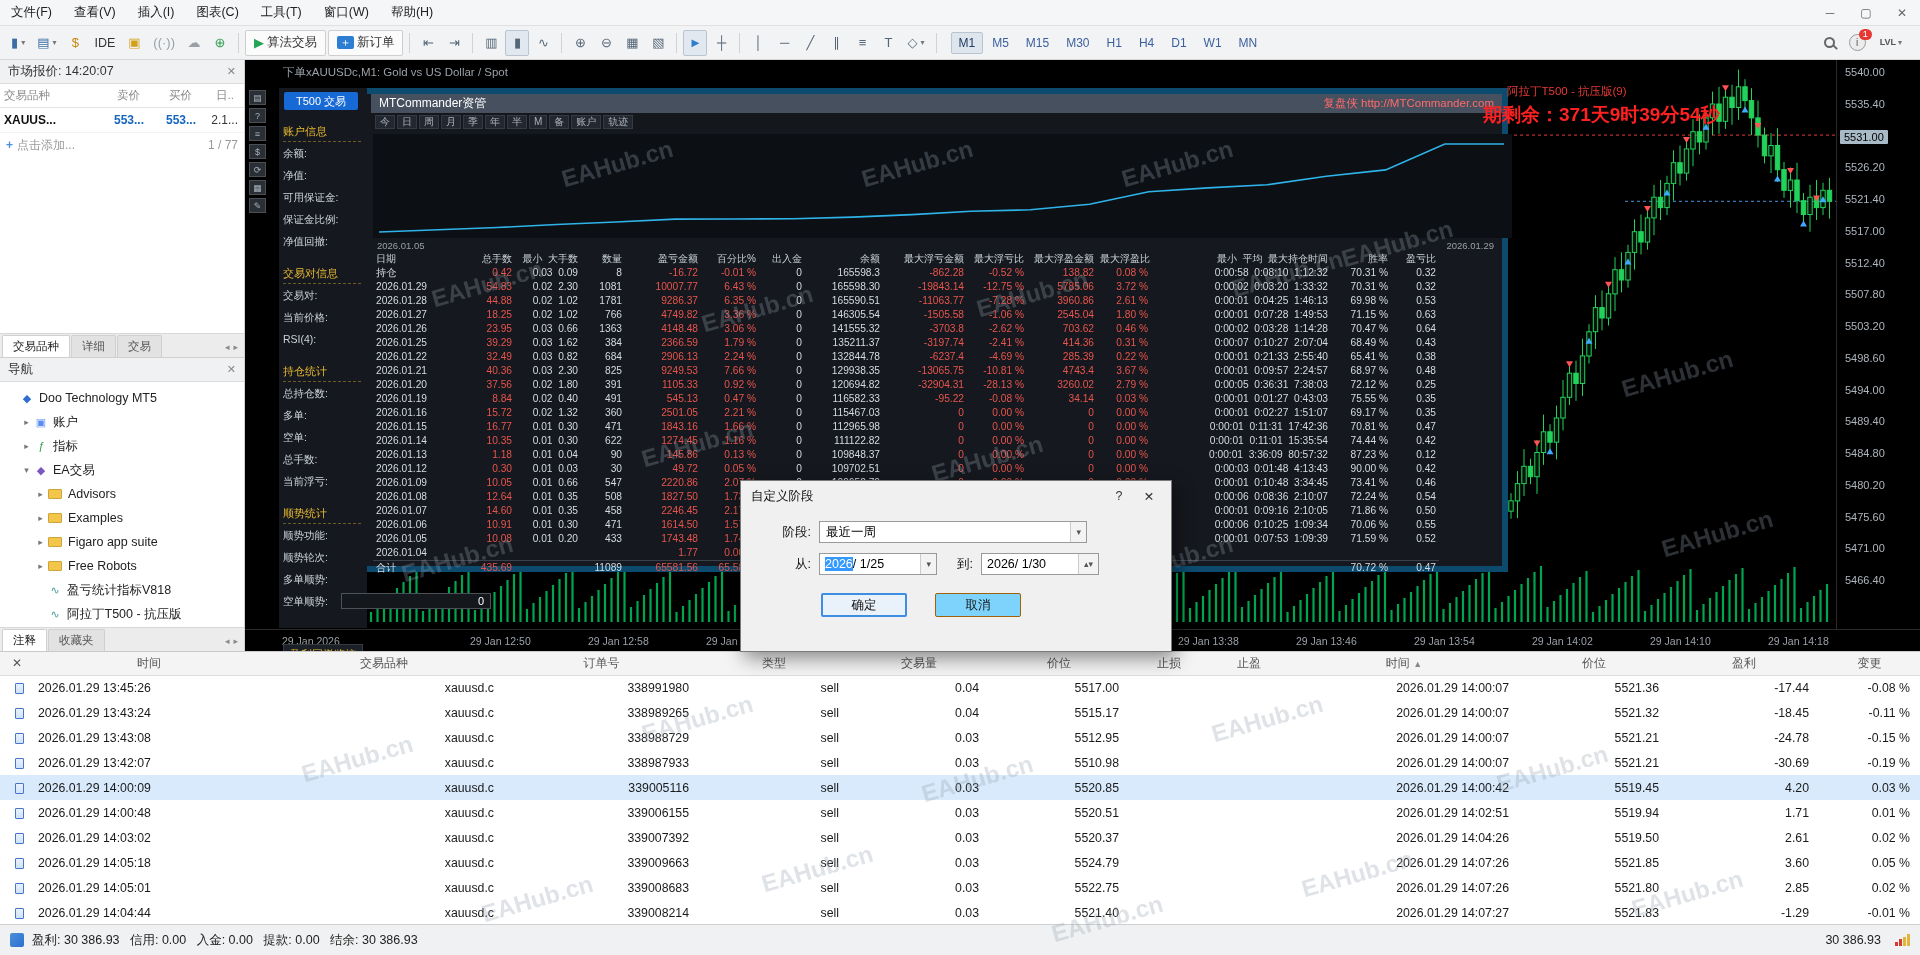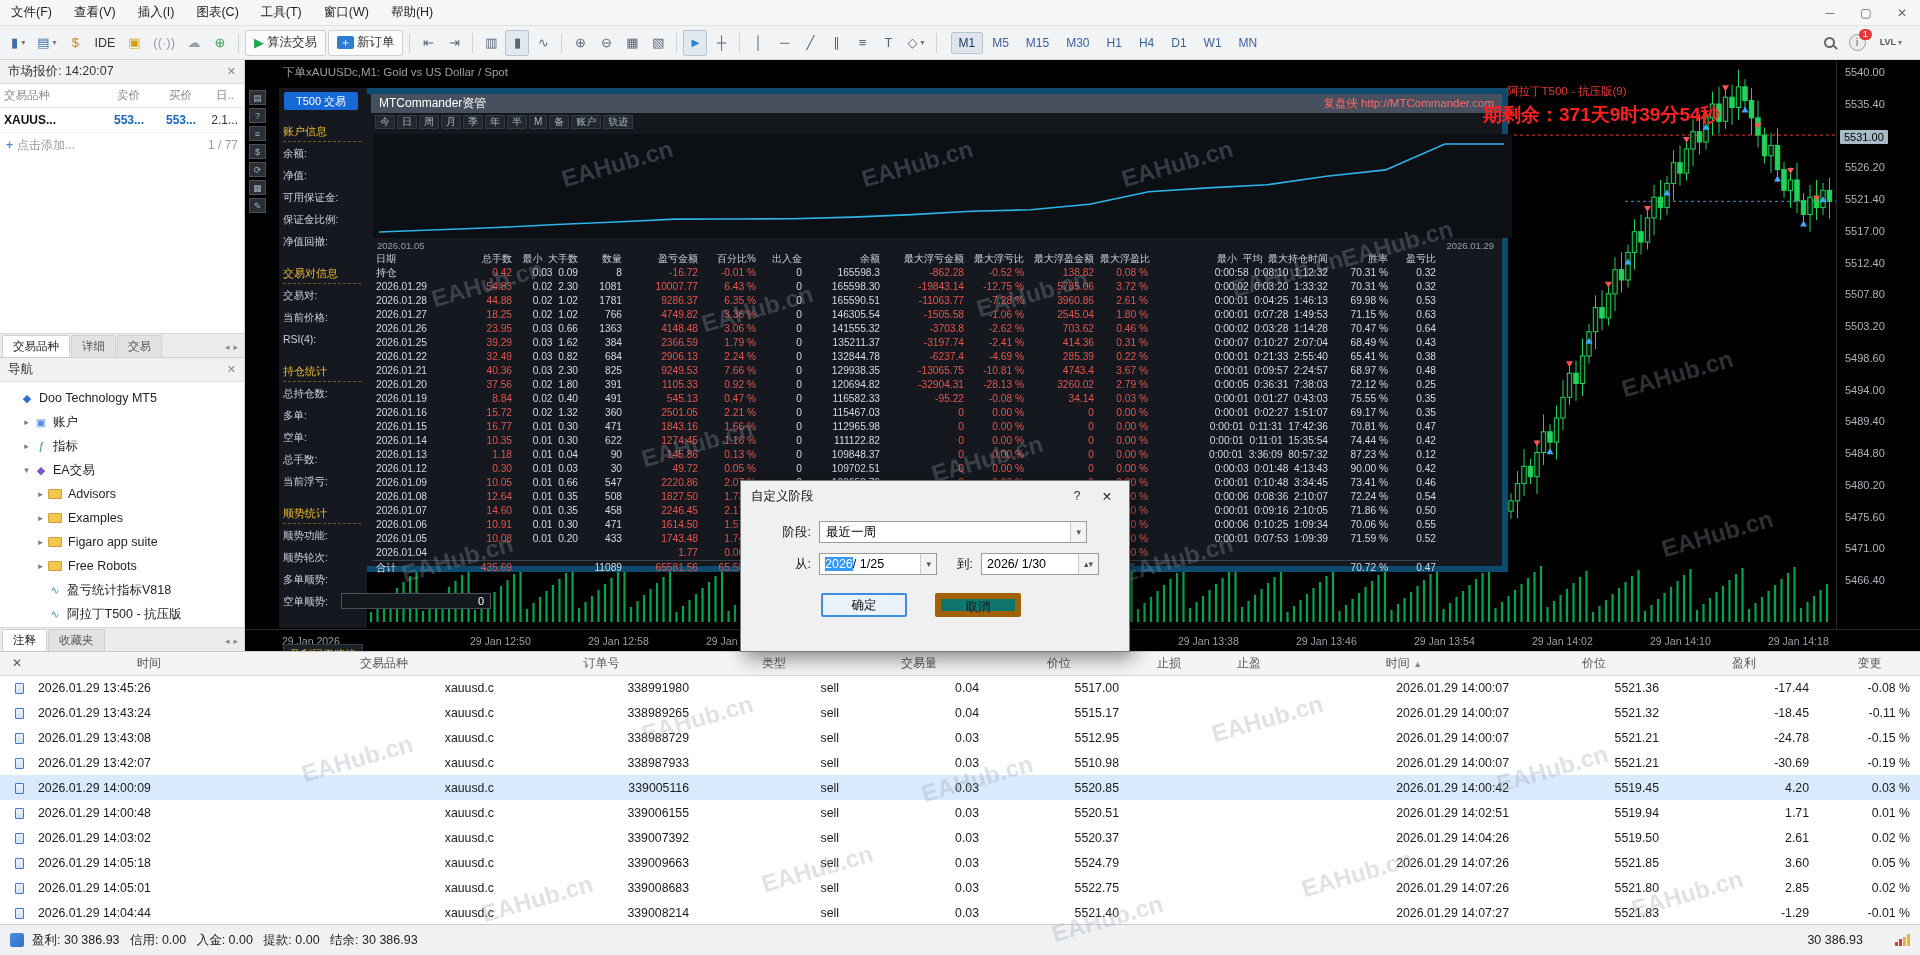--- a/index.html
+++ b/index.html
@@ -94,53 +94,53 @@
   .stats td.r{color:#e8554d}
   .stats tr.tot td{border-top:1px solid #3a414b}
   .ea-sidebar{position:absolute;left:34px;top:28px;width:88px;height:540px;background:#15181e;z-index:3;padding:2px 0 0 4px}
   .trade-btn{width:74px;height:18px;background:#1769d6;color:#fff;font-size:11px;display:flex;align-items:center;justify-content:center;border-radius:2px;margin:2px 0 0 1px;white-space:nowrap}
   .sbh{margin-top:14px;color:#e8b931;font-size:11px;border-bottom:1px dashed #6d5a1f;padding-bottom:2px;width:78px;white-space:nowrap}
   .sbi{height:22px;line-height:22px;color:#ccd3db;font-size:10.5px;white-space:nowrap}
   .short-box{position:absolute;left:96px;top:533px;width:150px;height:16px;border:1px solid #4a5158;background:#14171c;color:#fff;font-size:11px;text-align:right;padding:0 6px;line-height:14px;z-index:3}
   .ea-footer{position:absolute;left:38px;top:584px;z-index:3;color:#e8b931;font-size:11px;background:#1b1f26;border:1px solid #343b45;padding:2px 6px;white-space:nowrap}
 
   
-  .dialog{position:absolute;left:740px;top:480px;width:390px;height:172px;background:#f0f0f0;border:1px solid #7a7a7a;box-shadow:4px 6px 18px rgba(0,0,0,.45);z-index:20;font-size:12.5px}
+  .dialog{position:absolute;left:740px;top:480px;width:432px;height:172px;background:#f0f0f0;border:1px solid #7a7a7a;box-shadow:4px 6px 18px rgba(0,0,0,.45);z-index:20;font-size:12.5px}
   .dlg-title{height:30px;display:flex;align-items:center;padding:0 10px;color:#111}
   .dlg-btns{margin-left:auto;display:flex;gap:6px;color:#333}
   .dlg-b{width:24px;height:22px;display:flex;align-items:center;justify-content:center}
   .dlg-row{display:flex;align-items:center;margin:10px 16px 0}
   .dlg-lb{width:54px;text-align:right;margin-right:8px;color:#111;white-space:nowrap}
   .dlg-lb2{margin:0 8px 0 20px;color:#111;white-space:nowrap}
   .dlg-select{width:268px;height:22px;background:#fff;border:1px solid #9a9a9a;display:flex;align-items:center;padding:0 0 0 6px}
   .sel-arrow{margin-left:auto;color:#555;font-size:9px;border-left:1px solid #ccc;padding:0 5px;height:100%;display:flex;align-items:center;background:#f3f3f3}
   .dlg-date{width:118px;height:22px;background:#fff;border:1px solid #9a9a9a;display:flex;align-items:center;padding:0 0 0 5px;white-space:pre}
   .hl{background:#3399ff;color:#fff}
   .dlg-row.btns{padding-left:64px;gap:28px;margin-top:18px}
-  .dialog button{font-family:inherit;font-size:12.5px;width:86px;height:24px;background:#0f766e;border:6px solid #a16207;border-radius:2px;color:#111}
+  .dialog button{font-family:inherit;font-size:12.5px;width:86px;height:24px;background:#7dd3fc;border:1px solid #a16207;border-radius:2px;color:#111}
   .dlg-ok{border:2px solid #3d8de0 !important;background:#e9f1fb !important}
 
   
   .history{height:273px;flex:0 0 273px;background:#fff;border-top:1px solid #c9c9c9;overflow:hidden}
   .history table{width:1920px;table-layout:fixed;border-collapse:collapse}
   .history th{height:23px;font-weight:normal;color:#555;font-size:12px;background:#f4f4f4;border-bottom:1px solid #ddd;text-align:center;white-space:nowrap;overflow:hidden}
   .history td{height:25px;font-size:12.3px;color:#1a1a1a;text-align:right;padding:0 10px;white-space:nowrap;overflow:hidden}
   .history td.hL{text-align:left;padding-left:4px}
   .hr.sel{background:#d8eafc}
   .typ{color:#c0392b}
   .neg{color:#d13438}.pos{color:#1565c0}
   .doc{display:inline-block;width:9px;height:11px;border:1px solid #4a76c9;background:linear-gradient(#eaf2fd,#cfe2f9);border-radius:1px;vertical-align:middle}
   .hico{width:34px;text-align:center;color:#777}
   .sort{color:#888;font-size:9px}
 
   
   .statusbar{height:31px;flex:0 0 31px;background:#f0f1f2;border-top:1px solid #cfcfcf;display:flex;align-items:center;padding:0 10px;font-size:12.5px;color:#222}
   .sb-ico{width:14px;height:14px;background:linear-gradient(135deg,#4a90d9,#2e6fd0);border-radius:2px;margin-right:8px}
   .sb-left{white-space:pre}
-  .sb-right{margin-left:auto;display:flex;align-items:center;gap:32px}
+  .sb-right{margin-left:auto;display:flex;align-items:center;gap:14px}
   .conn{display:flex;align-items:flex-end;gap:1px;height:12px}
   .conn i{width:3px;display:block}
 
   
   .wm-layer{position:absolute;inset:0;z-index:6;pointer-events:none}
   .wm{position:absolute;color:rgba(150,162,175,.30);font-size:24px;transform:rotate(-16deg);font-weight:bold;white-space:nowrap}
 </style>
 </head>
 <body>
 

